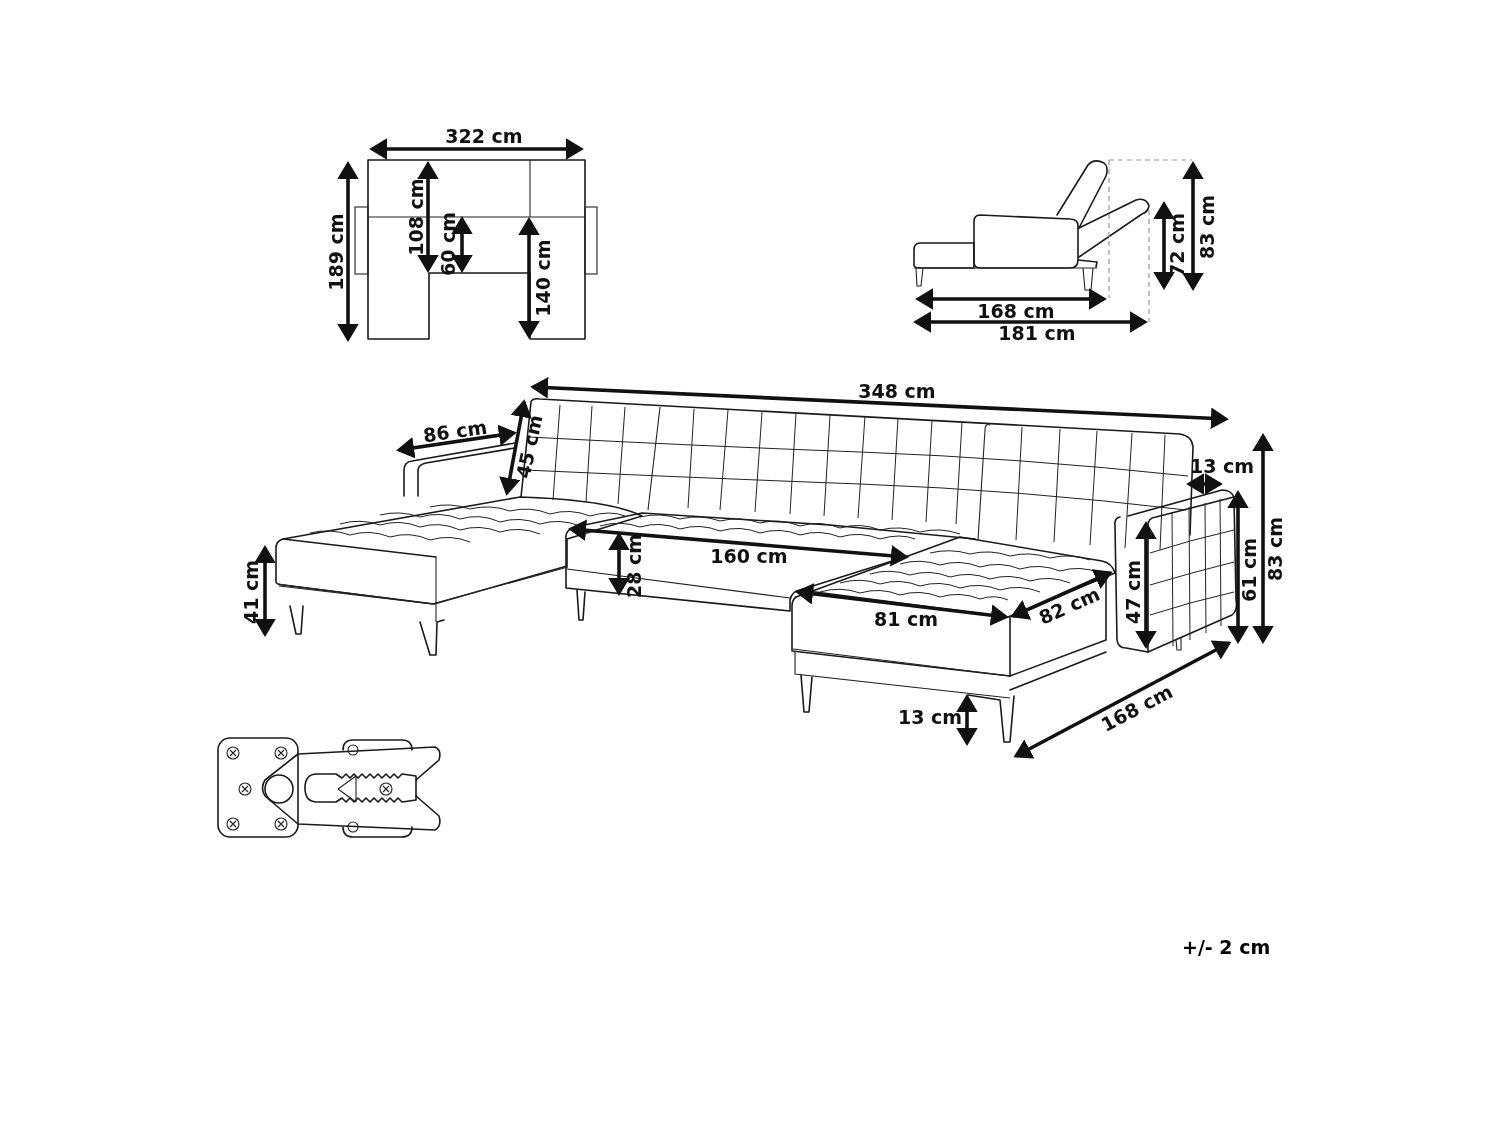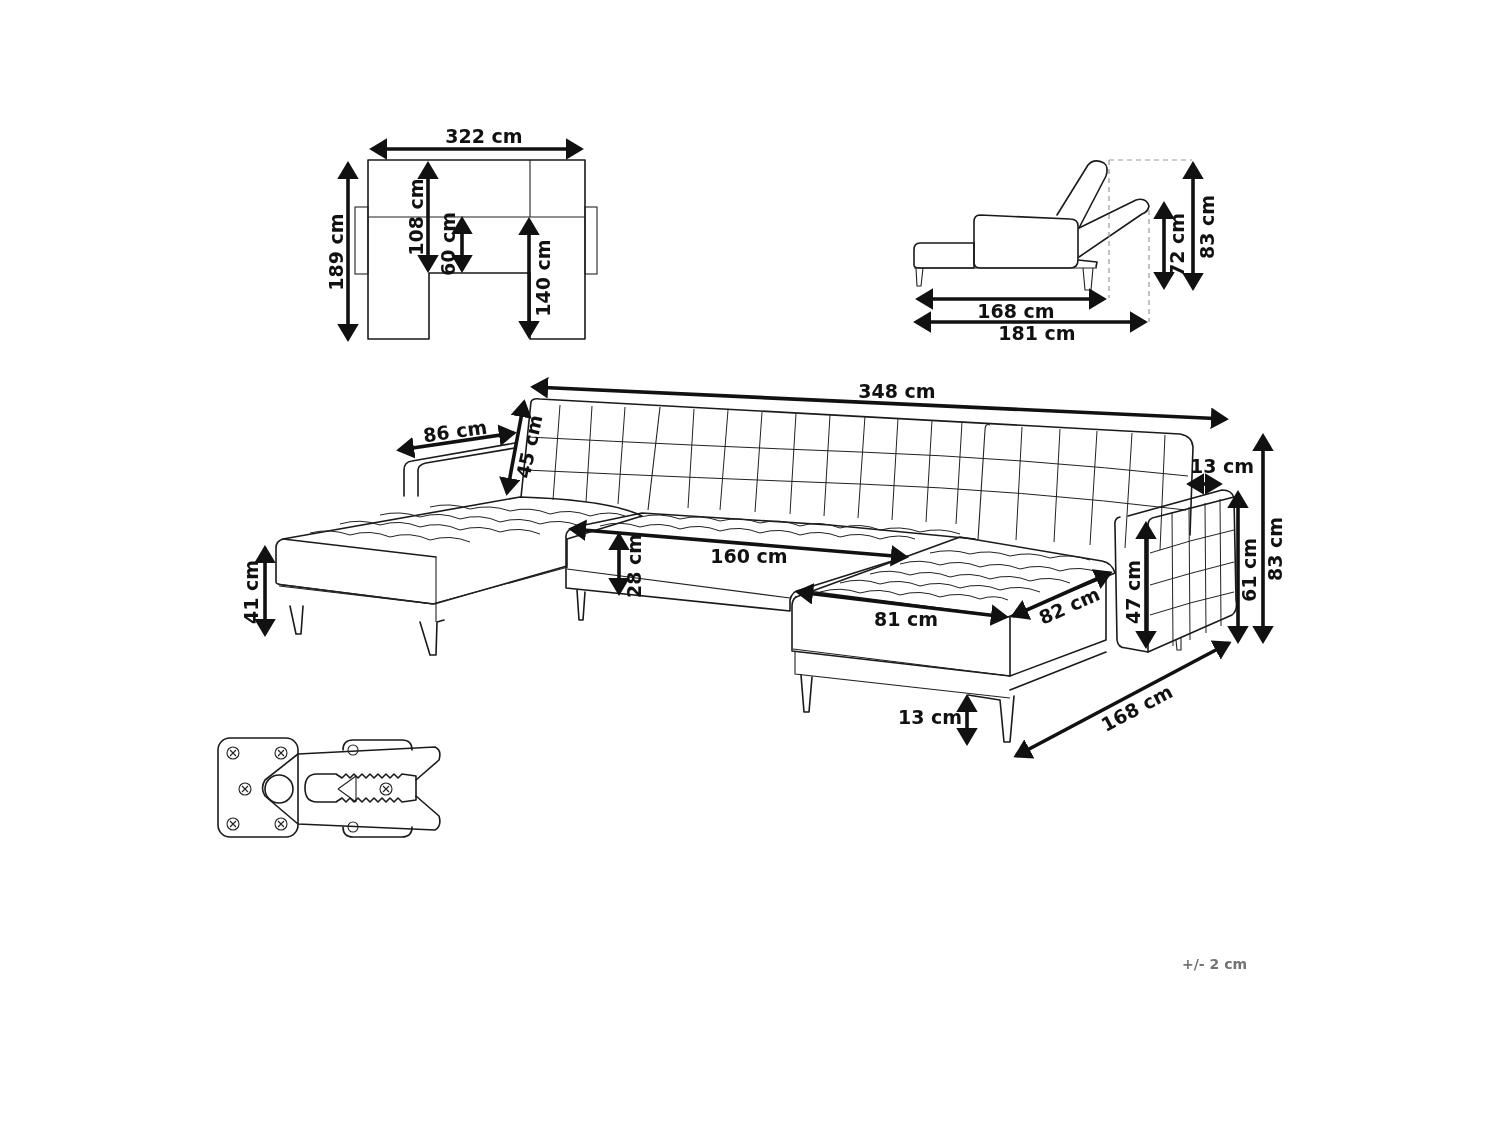--- a/index.html
+++ b/index.html
@@ -4,21 +4,21 @@
   <style>
     html, body { margin: 0; padding: 0; background: #ffffff; }
     body { width: 1500px; height: 1125px; position: relative; overflow: hidden; font-family: "Liberation Sans", "DejaVu Sans", sans-serif; }
     #canvas { position: absolute; left: 0; top: 0; width: 1500px; height: 1125px; }
     .ln { fill: none; stroke: #1a1a1a; stroke-width: 1.6; stroke-linejoin: round; stroke-linecap: round; }
     .thin { fill: none; stroke: #222; stroke-width: 1.1; }
     .tuft { fill: none; stroke: #222; stroke-width: 1; }
     .dim { fill: none; stroke: #111; stroke-width: 3.6; stroke-linecap: butt; }
     .dash { fill: none; stroke: #999; stroke-width: 1.2; stroke-dasharray: 5 4; }
     .lbl { font-family: "DejaVu Sans", sans-serif; font-weight: bold; font-size: 19px; fill: #111; }
-    .tol { position: absolute; left: 1182px; top: 956px; font-family: "DejaVu Sans", sans-serif; font-weight: bold; font-size: 14px; color: #737373; }
+    .tol { position: absolute; left: 1182px; top: 936px; font-family: "DejaVu Sans", sans-serif; font-weight: bold; font-size: 19px; color: #000000; }
   </style>
 </head>
 <body>
 
 <svg id="canvas" viewBox="0 0 1500 1125" xmlns="http://www.w3.org/2000/svg">
   <defs>
     <marker id="ah" markerWidth="6" markerHeight="6" refX="4.2" refY="3" orient="auto-start-reverse" markerUnits="strokeWidth">
       <path d="M0,0 L5,3 L0,6 Z" fill="#111"></path>
     </marker>
   </defs>

